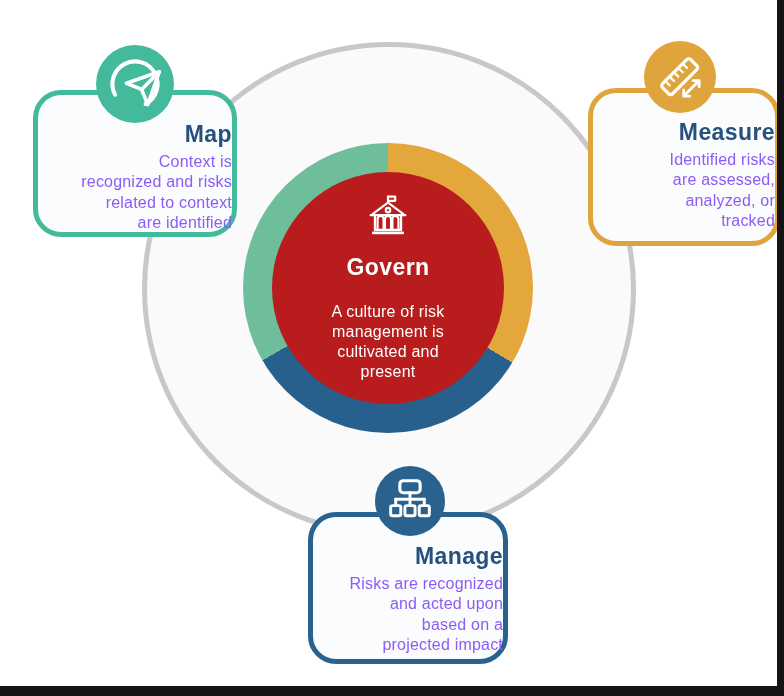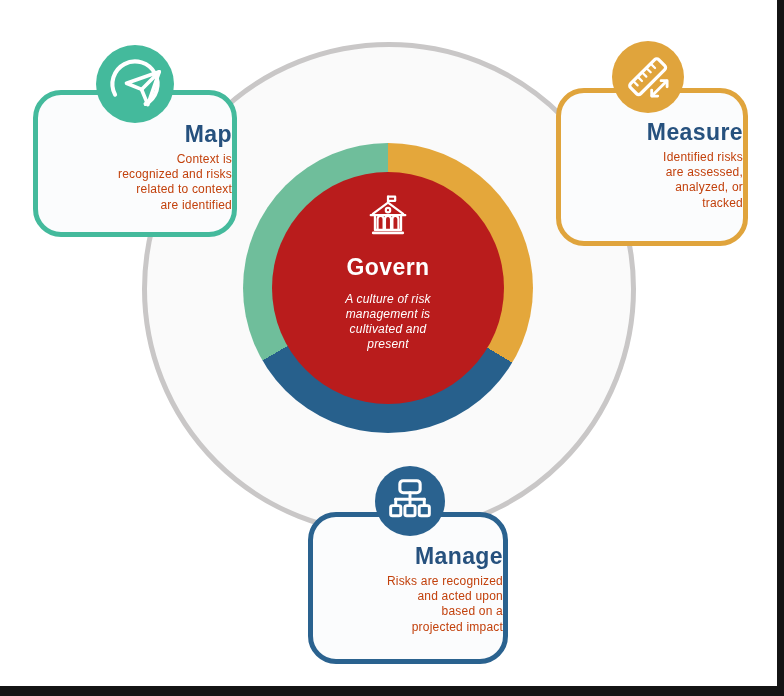--- a/index.html
+++ b/index.html
@@ -17,32 +17,32 @@
     position:absolute;left:243px;top:143px;width:290px;height:290px;border-radius:50%;
     background:conic-gradient(#e4a73b 0deg 121deg, #27608c 121deg 240deg, #6fbe9b 240deg 360deg);
   }
   .govern-circle{
     position:absolute;left:272px;top:172px;width:232px;height:232px;border-radius:50%;
     background:#b91c1c;display:flex;flex-direction:column;align-items:center;
     text-align:center;color:#ffffff;
   }
   .govern-circle svg{margin-top:20px;}
   .govern-title{font-size:23px;font-weight:bold;letter-spacing:.4px;margin-top:8px;}
-  .govern-body{font-size:12px;line-height:1.26;letter-spacing:.2px;margin-top:11px;width:170px;font-style:italic;}
+  .govern-body{font-size:16px;line-height:1.26;letter-spacing:.2px;margin-top:21px;width:170px;}
   .ln{display:block;}
   
   .card{
     position:absolute;background:#fbfcfd;border-radius:28px;text-align:right;
     box-sizing:border-box;padding-top:26px;
   }
   .card-map{left:33px;top:90px;width:204px;height:147px;border:5px solid #44ba9c;}
-  .card-measure{left:556px;top:88px;width:192px;height:158px;border:5px solid #e0a43c;}
+  .card-measure{left:588px;top:88px;width:192px;height:158px;border:5px solid #e0a43c;}
   .card-manage{left:308px;top:512px;width:200px;height:152px;border:5px solid #2a628f;}
   .card-title{font-size:23px;font-weight:bold;color:#26517e;letter-spacing:.4px;}
-  .card-body{font-size:12px;color:#c2410c;line-height:1.27;letter-spacing:.2px;margin:4px auto 0;}
+  .card-body{font-size:16px;color:#8b5cf6;line-height:1.27;letter-spacing:.2px;margin:4px auto 0;}
   .badge{
     position:absolute;left:50%;border-radius:50%;display:flex;align-items:center;justify-content:center;
   }
   .badge-map{width:78px;height:78px;margin-left:-39px;top:-50px;background:#44ba9c;}
   .badge-measure{width:72px;height:72px;margin-left:-40px;top:-52px;background:#e0a43c;}
   .badge-manage{width:70px;height:70px;margin-left:-33px;top:-51px;background:#2a628f;}
   .badge svg{width:100%;height:100%;}
   
   .edge-right{position:absolute;left:777px;top:0;width:7px;height:696px;background:#141414;}
   .edge-bottom{position:absolute;left:0;top:686px;width:784px;height:10px;background:#141414;}

